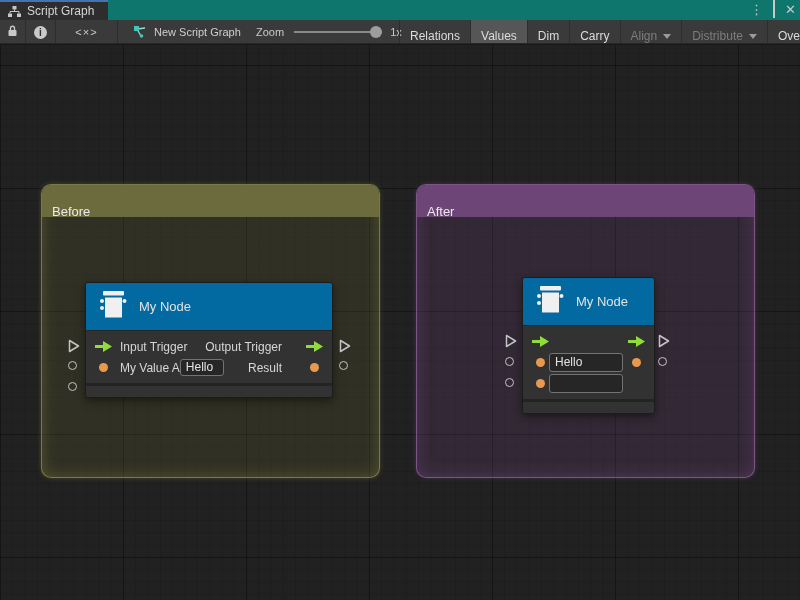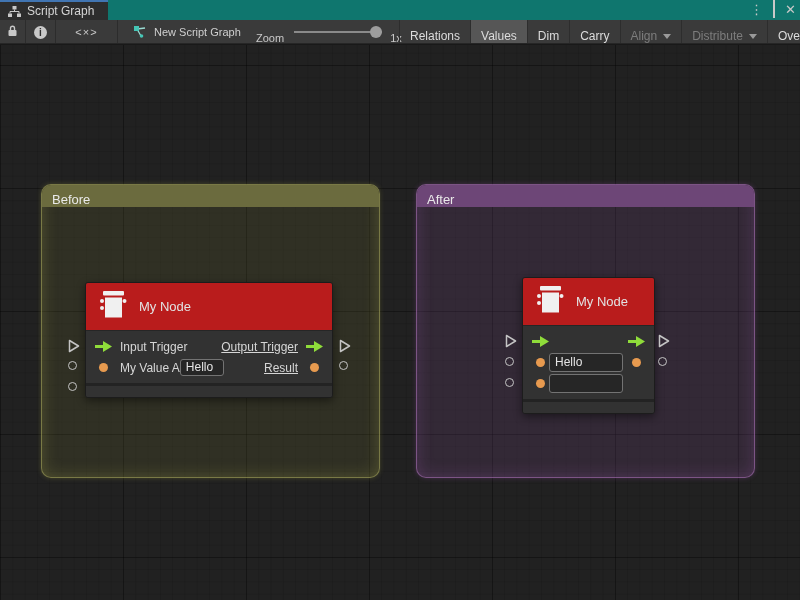--- a/index.html
+++ b/index.html
@@ -14,21 +14,21 @@
   .winctl { position:absolute; right:4px; top:0; height:20px; display:flex; align-items:center; gap:10px; }
   .winctl .wbtn { color:#c9c9c9; font-size:13px; line-height:20px; text-align:center; cursor:default; }
   .maxbox { width:9px; height:9px; border:1.5px solid #c9c9c9; border-top-width:2.5px; }
 
   
   .toolbar { position:relative; height:24px; background:#3a3a3a; border-bottom:1px solid #262626; overflow:hidden; }
   .icbtn { position:absolute; top:0; height:24px; display:flex; align-items:center; justify-content:center; }
   .sepline { position:absolute; top:0; width:1px; height:24px; background:#2c2c2c; }
   .graphcrumb { position:absolute; left:133px; top:0; height:24px; display:flex; align-items:center; gap:7px;
     font-size:11px; color:#cfcfcf; }
-  .zoomgroup { position:absolute; left:256px; top:0; height:24px; display:flex; align-items:flex-end; font-size:11px; color:#c9c9c9; }
+  .zoomgroup { position:absolute; left:256px; top:0; height:24px; display:flex; align-items:center; font-size:11px; color:#c9c9c9; }
   .slider { position:relative; width:88px; height:24px; margin-left:10px; }
   .slider .track { position:absolute; left:0; right:0; top:11px; height:2px; background:#8a8a8a; }
   .slider .handle { position:absolute; right:0; top:6px; width:12px; height:12px; border-radius:50%; background:#9d9d9d; }
   .zoomval { margin-left:8px; }
   .btnstrip { position:absolute; left:399px; top:0; height:24px; display:flex; }
   .tbtn { height:24px; display:flex; align-items:center; padding:16px 10px; border-left:1px solid #2d2d2d;
     font-size:12px; color:#dcdcdc; white-space:nowrap; }
   .tbtn.sel { background:#565656;text-align:right; }
   .tbtn.dis { color:#7d7d7d; }
   .caret { display:inline-block; margin-left:6px; width:0; height:0;
@@ -40,39 +40,39 @@
     background-image:
       linear-gradient(to right, rgba(0,0,0,.30) 1px, transparent 1px),
       linear-gradient(to bottom, rgba(0,0,0,.30) 1px, transparent 1px),
       linear-gradient(to right, rgba(0,0,0,.10) 1px, transparent 1px),
       linear-gradient(to bottom, rgba(0,0,0,.10) 1px, transparent 1px);
     background-size:123px 123px, 123px 123px, 12.3px 12.3px, 12.3px 12.3px;
     background-position:0 20px, 0 20px, 0 20px, 0 20px; }
 
   
   .group { position:absolute; width:339px; height:294px; border-radius:10px; }
-  .group .ghead { height:22px; line-height:22px; padding:4px 10px; font-size:13px; color:#e9e9e9;
+  .group .ghead { height:22px; line-height:22px; padding:16px 10px; font-size:13px; color:#e9e9e9;
     border-radius:9px 9px 0 0; }
   .group.before { background:rgba(132,132,58,.16); border:1px solid rgba(196,196,106,.5);
     box-shadow:inset 0 0 16px rgba(180,180,80,.28), 0 0 5px rgba(160,160,70,.3); }
   .group.before .ghead { background:#6b6b3e; }
   .group.after { background:rgba(150,86,165,.16); border:1px solid rgba(198,128,214,.5);
     box-shadow:inset 0 0 16px rgba(160,90,180,.28), 0 0 5px rgba(150,80,170,.3); }
   .group.after .ghead { background:#6d4677; }
 
   
   .node { position:absolute; background:#323232; border:1px solid #1c1c1c; border-radius:3px;
     box-shadow:0 3px 8px rgba(0,0,0,.45); overflow:hidden; }
-  .nhead { height:48px; background:#b91c1c; border-bottom:1px solid #262626;
+  .nhead { height:48px; background:#0369a1; border-bottom:1px solid #262626;
     display:flex; align-items:center; gap:11px; padding:13px 12px; }
   .ntitle { font-size:13px; color:#e2e2e2; }
   .nbody { padding:5px 0; background:#323232; }
   .nrow { height:21px; display:flex; align-items:center; padding:0 9px; font-size:12px; color:#d6d6d6; }
   .nrow .plabel { margin-left:8px; }
-  .nrow .plabel-r { margin-right:8px;text-decoration:underline; }
+  .nrow .plabel-r { margin-right:24px; }
   .nrow .sp { flex:1; }
   .pslot { width:17px; display:flex; align-items:center; justify-content:center; }
   .dot { width:9px; height:9px; border-radius:50%; background:#e79a4f; }
   .field { height:17px; background:#262626; border:1px solid #737373; border-radius:3px;
     padding:0 5px; font-size:12px; color:#e4e4e4; line-height:15px; }
   .f-hello { width:44px; }
   .f-small { width:17px; }
   .f-wide { width:74px; height:19px; line-height:17px; }
   .nsep { height:3px; background:#232323; }
   .nfoot { height:11px; background:#323232; }

